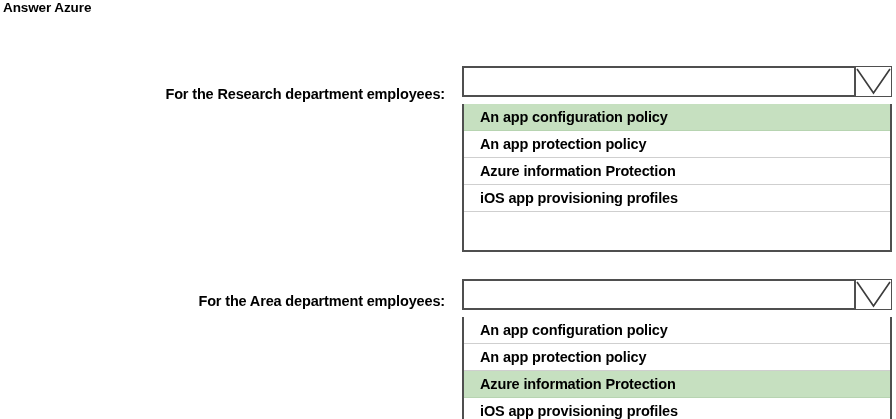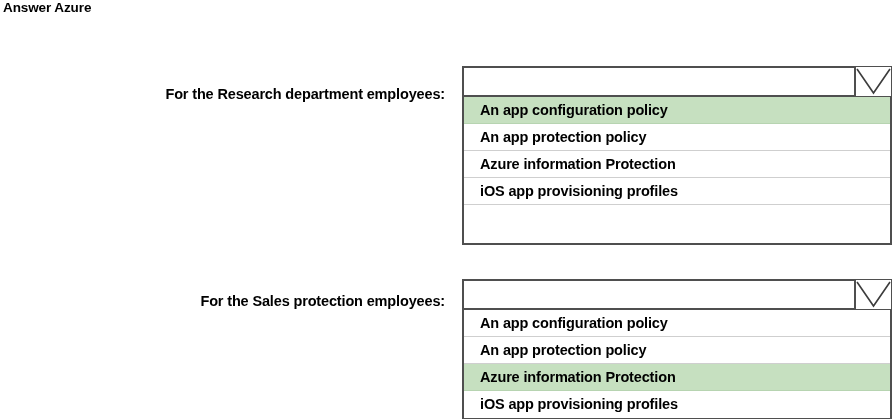--- a/index.html
+++ b/index.html
@@ -83,21 +83,21 @@
     display: block;
     margin-top: 1px;
   }
 
   
   .combo-list {
     box-sizing: border-box;
     border: 2px solid #4f4f4f;
     border-top: none;
     background: #0369a1;
-    margin-top: 0px;
+    margin-top: 7px;
   }
   .combo-option {
     box-sizing: border-box;
     height: 27px;
     line-height: 27px;
     padding-left: 16px;
     font-size: 14.5px;
     font-weight: bold;
     letter-spacing: -0.15px;
     white-space: nowrap;
@@ -139,21 +139,21 @@
       <div class="combo-option">An app protection policy</div>
       <div class="combo-option">Azure information Protection</div>
       <div class="combo-option">iOS app provisioning profiles</div>
       <div class="combo-list-filler"></div>
     </div>
   </div>
 </div>
 
 <div class="question-row" id="question-row-sales">
 
-  <div class="question-label">For the Sales protection employees:</div>
+  <div class="question-label">For the Area department employees:</div>
 
   <div class="combo-wrap">
 
     <div class="combo-field">
       <span class="combo-value"></span>
       <div class="combo-arrow-btn">
         <svg width="35" height="28" viewBox="0 0 35 28" aria-hidden="true">
           <path d="M1 1 L17.5 25 L34 1" fill="none" stroke="#3c3c3c" stroke-width="1.6"></path>
         </svg>
       </div>

